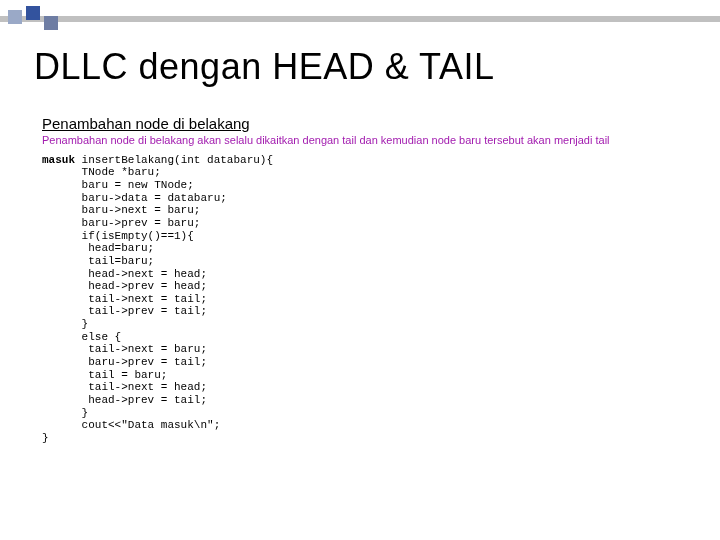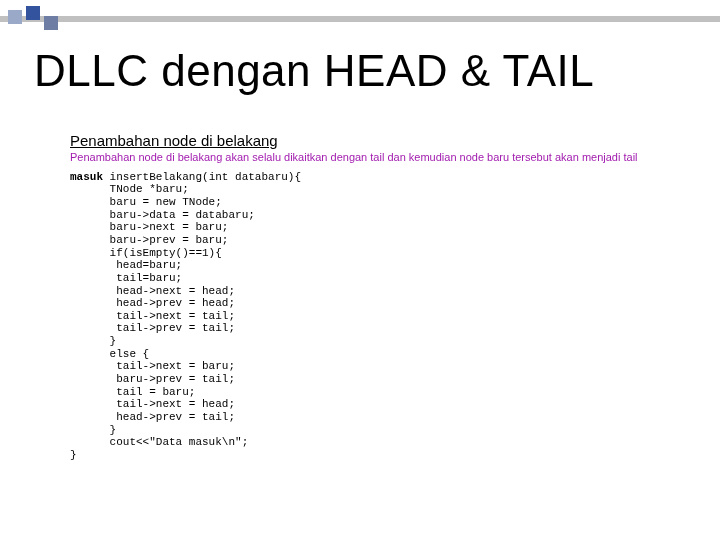--- a/index.html
+++ b/index.html
@@ -4,22 +4,22 @@
 <style>
   * { margin: 0; padding: 0; box-sizing: border-box; }
   html, body { width: 720px; height: 540px; background: #fff; font-family: Arial, Helvetica, sans-serif; }
   .slide { position: relative; width: 720px; height: 540px; }
   .deco { position: absolute; top: 6px; left: 0; width: 720px; height: 24px; }
   .deco .strip { position: absolute; top: 10px; left: 0; width: 720px; height: 6px; background: #c0c0c0; }
   .deco .sq { position: absolute; width: 14px; height: 14px; }
   .deco .sq.a { left: 8px;  top: 4px;  background: #9aa9c7; }
   .deco .sq.b { left: 26px; top: 0px;  background: #33539e; }
   .deco .sq.c { left: 44px; top: 10px; background: #6e7da3; }
-  .title { position: absolute; left: 34px; top: 46px; font-size: 44px; font-weight: 400; color: #000; letter-spacing: 0.5px; }
-  .body  { position: absolute; left: 42px; top: 132px; width: 640px; margin-left: 28px; }
+  .title { position: absolute; left: 34px; top: 46px; font-size: 36px; font-weight: 400; color: #000; letter-spacing: 0.5px; }
+  .body  { position: absolute; left: 42px; top: 115px; width: 640px; }
   .subhead { font-size: 15px; text-decoration: underline; color: #000; margin-bottom: 2px; }
   .para    { font-size: 11px; color: #a21caf; line-height: 1.25; margin-bottom: 6px; }
   .code    { font-family: "Courier New", monospace; font-size: 11px; line-height: 1.15; white-space: pre; color: #000; }
   .code .kw { font-weight: bold; }
 </style>
 </head>
 <body>
 
 <div class="slide">
   <div class="deco">

